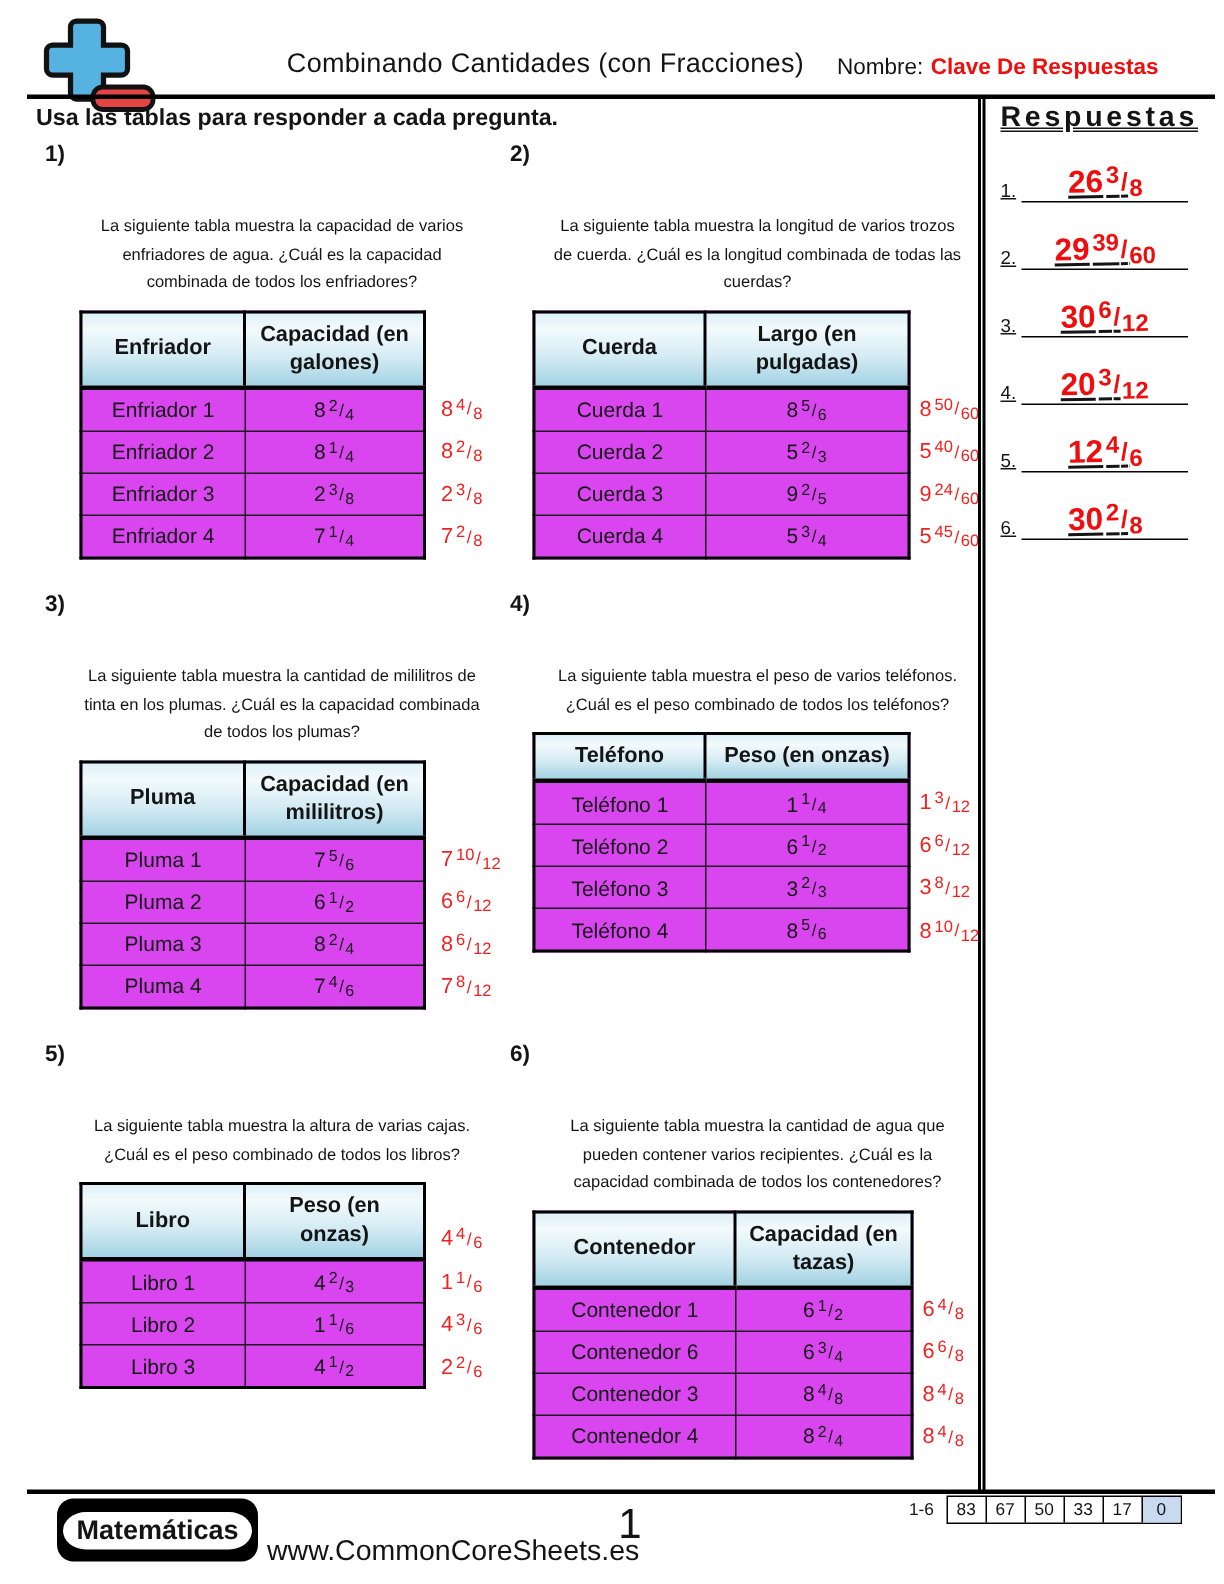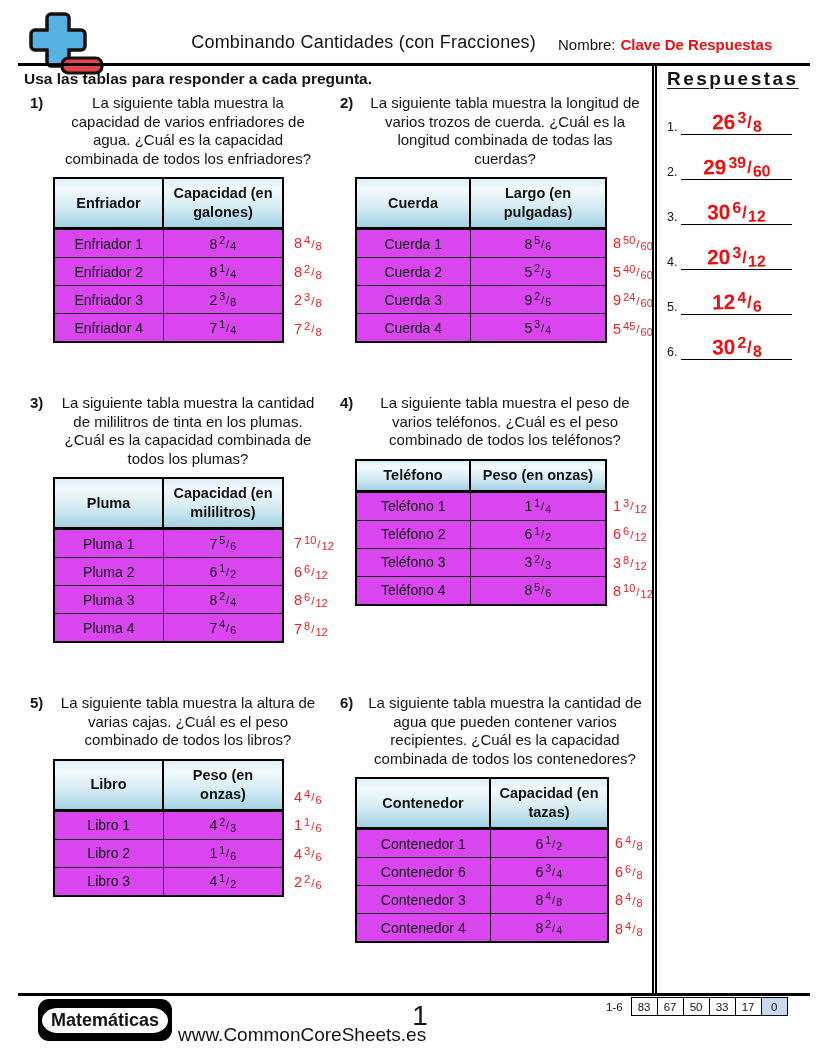--- a/index.html
+++ b/index.html
@@ -21,21 +21,21 @@
   .name-value{color:var(--red-bold);font-weight:bold;margin-left:5px;}
   .header-rule{position:absolute;left:18px;top:63px;width:792px;height:3px;background:#000;}
   .instruction{position:absolute;left:24px;top:70px;font-size:15.5px;font-weight:bold;}
   
   #questions{position:absolute;left:20px;top:94px;width:634px;
     display:grid;grid-template-columns:310px 324px;grid-auto-rows:300px;}
   .question{padding-left:10px;box-sizing:border-box;}
   .q-head{display:flex;}
   .q-num{width:26px;font-weight:bold;font-size:15px;flex:none;}
   .q-text{flex:1;text-align:center;padding-right:10px;}
-  .q-text-inner{display:inline-block;max-width:272px;font-size:15px;line-height:18.5px;text-align:center;}
+  .q-text-inner{display:inline-block;max-width:272px;font-size:11px;line-height:18.5px;text-align:center;margin-top:48px;}
   .col-right .q-text-inner{max-width:302px;}
   .q-body{display:flex;margin-top:9px;}
   .col-left .q-body{margin-left:23px;}
   .col-right .q-body{margin-left:15px;}
   
   table.q-table{border-collapse:collapse;border:2.5px solid #000;background:#d946ef;flex:none;}
   .q-table th{
     border:2px solid #000;border-bottom:3px solid #000;
     background:linear-gradient(180deg,var(--hdr-top) 0%,var(--hdr-mid) 22%,#d4ebf3 60%,var(--hdr-bot) 100%);
     font-size:14.5px;font-weight:bold;line-height:19px;padding:5px 6px;text-align:center;
@@ -47,21 +47,21 @@
   .red-col{display:flex;flex-direction:column;justify-content:flex-end;margin-left:10px;}
   .col-right .red-col{margin-left:6px;}
   .red-item{height:28.5px;display:flex;align-items:center;color:var(--red);font-size:14.5px;white-space:nowrap;}
   
   .frac{white-space:nowrap;}
   .frac .n{font-size:76%;position:relative;top:-.38em;margin-left:2px;}
   .frac .sl{font-size:80%;position:relative;top:-.05em;margin-left:1px;}
   .frac .d{font-size:76%;position:relative;top:.18em;margin-left:1px;}
   
   .answers-panel{position:absolute;left:652px;top:66px;width:144px;height:929px;
-    border-left:5px double #000;box-sizing:border-box;padding:2px 4px 0 10px;}
+    border-left:5px double #000;box-sizing:border-box;padding:2px 4px 0 10px;text-decoration:underline;}
   .answers-title{font-weight:bold;font-size:19px;letter-spacing:2.5px;text-align:center;
     text-decoration:underline;text-underline-offset:3px;}
   .ans-item{display:flex;align-items:flex-end;height:45px;}
   .ans-num{font-size:12.5px;margin:0 4px 1px 0;flex:none;}
   .ans-line{flex:1;border-bottom:1.6px solid #000;display:flex;justify-content:center;align-items:flex-end;height:34px;}
   .ans-frac{color:var(--red-bold);font-weight:bold;font-size:21px;transform:rotate(-1deg);}
   
   .footer-rule{position:absolute;left:18px;top:993px;width:792px;height:2.5px;background:#000;}
   .brand-badge{position:absolute;left:38px;top:999px;width:134px;height:42px;background:#000;
     border-radius:11px;display:flex;align-items:center;justify-content:center;}

